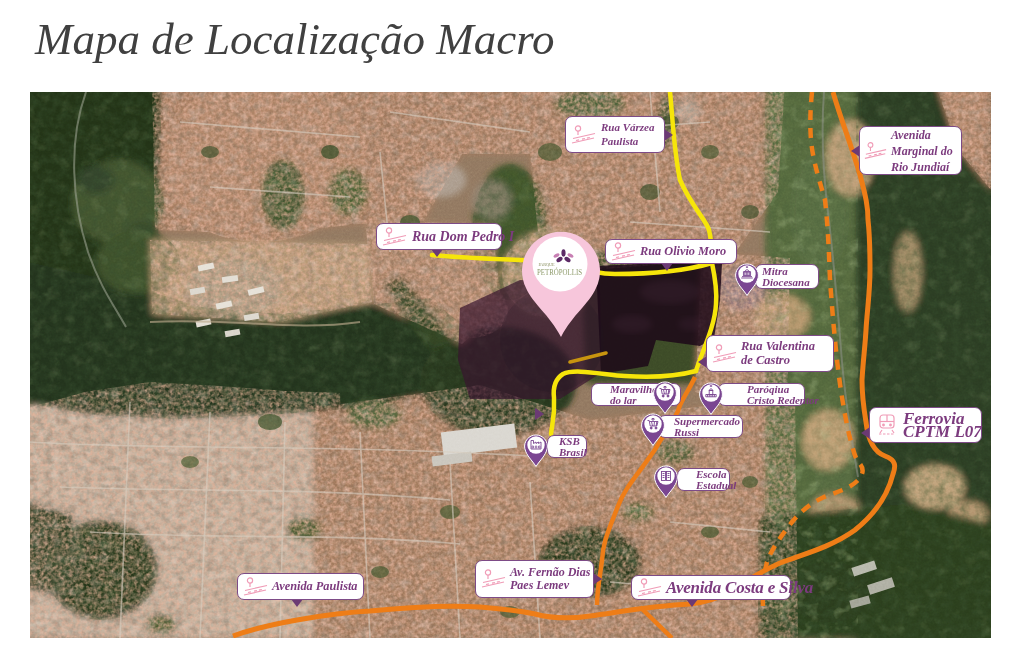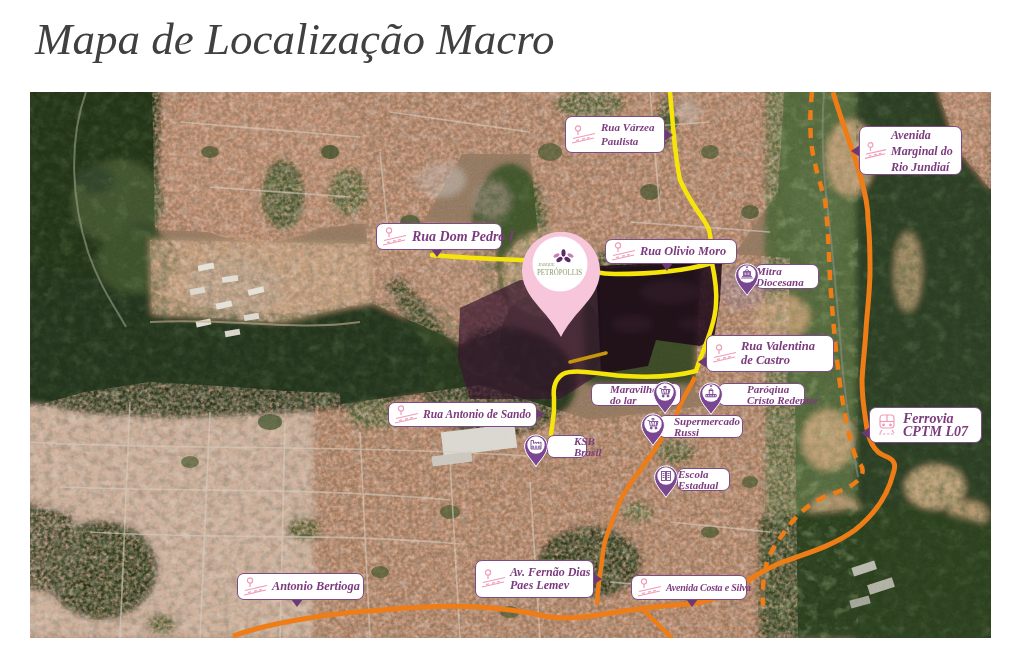--- a/index.html
+++ b/index.html
@@ -335,21 +335,21 @@
           <line x1="1" y1="19" x2="23" y2="14"></line>
         <line x1="5" y1="16.5" x2="8" y2="15.8" stroke-dasharray="3 2"></line>
           <line x1="11" y1="15.2" x2="20" y2="13.2" stroke-dasharray="3 2"></line>
       </g>
     </svg>
     <div class="tx" style="padding-left:3px">Rua Olivio Moro</div>
   </div>
   <div class="pt" style="left:661px;top:263px;border-top:8px solid #6b3a74;border-left:6px solid transparent;border-right:6px solid transparent"></div>
 
   <div class="lb s11" style="left:755px;top:264px;width:64px;height:25px">
-    <div class="tx" style="">Mitra<br>Diocesana</div>
+    <div class="tx" style="padding-left:6px">Mitra<br>Diocesana</div>
   </div>
 
   <div class="lb" style="left:706px;top:335px;width:128px;height:37px;font-size:12.5px;line-height:13.5px">
     <svg width="26" height="22" viewBox="0 0 26 22" style="margin-left:5px;flex:none">
       <g stroke="#f09cb7" fill="none" stroke-width="1.2">
         <circle cx="7" cy="4.5" r="2.6"></circle>
           <line x1="7" y1="7.1" x2="7" y2="11"></line>
         <line x1="2" y1="14.5" x2="24" y2="9.5"></line>
           <line x1="1" y1="19" x2="23" y2="14"></line>
         <line x1="5" y1="16.5" x2="8" y2="15.8" stroke-dasharray="3 2"></line>
@@ -366,43 +366,30 @@
 
   <div class="lb s11" style="left:718px;top:383px;width:87px;height:23px">
     <div class="tx" style="padding-left:28px">Paróqiua<br>Cristo Redentor</div>
   </div>
 
   <div class="lb s11" style="left:658px;top:415px;width:85px;height:23px">
     <div class="tx" style="padding-left:15px">Supermercado<br>Russi</div>
   </div>
 
   <div class="lb s11" style="left:677px;top:468px;width:53px;height:23px">
-    <div class="tx" style="padding-left:0">Escola<br>Estadual</div>
+    <div class="tx" style="padding-left:18px">Escola<br>Estadual</div>
   </div>
 
   <div class="lb s11" style="left:547px;top:435px;width:40px;height:23px">
-    <div class="tx" style="padding-left:26px">KSB<br>Brasil</div>
-  </div>
-
-  <div class="lb" style="left:388px;top:402px;width:149px;height:25px;font-size:11.6px">
-    <svg width="26" height="22" viewBox="0 0 26 22" style="margin-left:5px;flex:none">
-      <g stroke="#f09cb7" fill="none" stroke-width="1.2">
-        <circle cx="7" cy="4.5" r="2.6"></circle>
-          <line x1="7" y1="7.1" x2="7" y2="11"></line>
-        <line x1="2" y1="14.5" x2="24" y2="9.5"></line>
-          <line x1="1" y1="19" x2="23" y2="14"></line>
-        <line x1="5" y1="16.5" x2="8" y2="15.8" stroke-dasharray="3 2"></line>
-          <line x1="11" y1="15.2" x2="20" y2="13.2" stroke-dasharray="3 2"></line>
-      </g>
-    </svg>
-    <div class="tx" style="padding-left:3px">Rua Antonio de Sando</div>
-  </div>
+    <div class="tx" style="padding-left:11px">KSB<br>Brasil</div>
+  </div>
+
   <div class="pt" style="left:535px;top:408px;border-left:9px solid #6b3a74;border-top:6px solid transparent;border-bottom:6px solid transparent"></div>
 
-  <div class="lb" style="left:869px;top:407px;width:113px;height:36px;font-size:14px;line-height:13.5px">
+  <div class="lb" style="left:869px;top:407px;width:113px;height:36px;font-size:17px;line-height:13.5px">
     <svg width="22" height="24" viewBox="0 0 22 24" style="margin-left:6px;flex:none">
       <g stroke="#f09cb7" fill="none" stroke-width="1.2">
         <rect x="4" y="2" width="14" height="13" rx="3"></rect>
         <line x1="4" y1="8.5" x2="18" y2="8.5"></line>
           <line x1="11" y1="2" x2="11" y2="8.5"></line>
         <circle cx="7.5" cy="12" r="0.8" fill="#f09cb7"></circle>
           <circle cx="14.5" cy="12" r="0.8" fill="#f09cb7"></circle>
         <line x1="6" y1="17" x2="4" y2="20"></line>
           <line x1="16" y1="17" x2="18" y2="20"></line>
         <line x1="3" y1="21" x2="19" y2="21" stroke-dasharray="2.5 1.5"></line>
@@ -416,40 +403,40 @@
     <svg width="26" height="22" viewBox="0 0 26 22" style="margin-left:5px;flex:none">
       <g stroke="#f09cb7" fill="none" stroke-width="1.2">
         <circle cx="7" cy="4.5" r="2.6"></circle>
           <line x1="7" y1="7.1" x2="7" y2="11"></line>
         <line x1="2" y1="14.5" x2="24" y2="9.5"></line>
           <line x1="1" y1="19" x2="23" y2="14"></line>
         <line x1="5" y1="16.5" x2="8" y2="15.8" stroke-dasharray="3 2"></line>
           <line x1="11" y1="15.2" x2="20" y2="13.2" stroke-dasharray="3 2"></line>
       </g>
     </svg>
-    <div class="tx" style="padding-left:3px">Antonio Bertioga</div>
+    <div class="tx" style="padding-left:3px">Avenida Paulista</div>
   </div>
   <div class="pt" style="left:291px;top:599px;border-top:8px solid #6b3a74;border-left:6px solid transparent;border-right:6px solid transparent"></div>
 
   <div class="lb" style="left:475px;top:560px;width:119px;height:38px;font-size:12px;line-height:13.5px">
     <svg width="26" height="22" viewBox="0 0 26 22" style="margin-left:5px;flex:none">
       <g stroke="#f09cb7" fill="none" stroke-width="1.2">
         <circle cx="7" cy="4.5" r="2.6"></circle>
           <line x1="7" y1="7.1" x2="7" y2="11"></line>
         <line x1="2" y1="14.5" x2="24" y2="9.5"></line>
           <line x1="1" y1="19" x2="23" y2="14"></line>
         <line x1="5" y1="16.5" x2="8" y2="15.8" stroke-dasharray="3 2"></line>
           <line x1="11" y1="15.2" x2="20" y2="13.2" stroke-dasharray="3 2"></line>
       </g>
     </svg>
     <div class="tx" style="padding-left:3px">Av. Fernão Dias<br>Paes Lemev</div>
   </div>
   <div class="pt" style="left:593px;top:573px;border-left:9px solid #6b3a74;border-top:6px solid transparent;border-bottom:6px solid transparent"></div>
 
-  <div class="lb" style="left:631px;top:575px;width:116px;height:25px;font-size:10px;letter-spacing:-0.2px">
+  <div class="lb" style="left:631px;top:575px;width:160px;height:25px;font-size:17px;letter-spacing:-0.2px">
     <svg width="26" height="22" viewBox="0 0 26 22" style="margin-left:5px;flex:none">
       <g stroke="#f09cb7" fill="none" stroke-width="1.2">
         <circle cx="7" cy="4.5" r="2.6"></circle>
           <line x1="7" y1="7.1" x2="7" y2="11"></line>
         <line x1="2" y1="14.5" x2="24" y2="9.5"></line>
           <line x1="1" y1="19" x2="23" y2="14"></line>
         <line x1="5" y1="16.5" x2="8" y2="15.8" stroke-dasharray="3 2"></line>
           <line x1="11" y1="15.2" x2="20" y2="13.2" stroke-dasharray="3 2"></line>
       </g>
     </svg>

